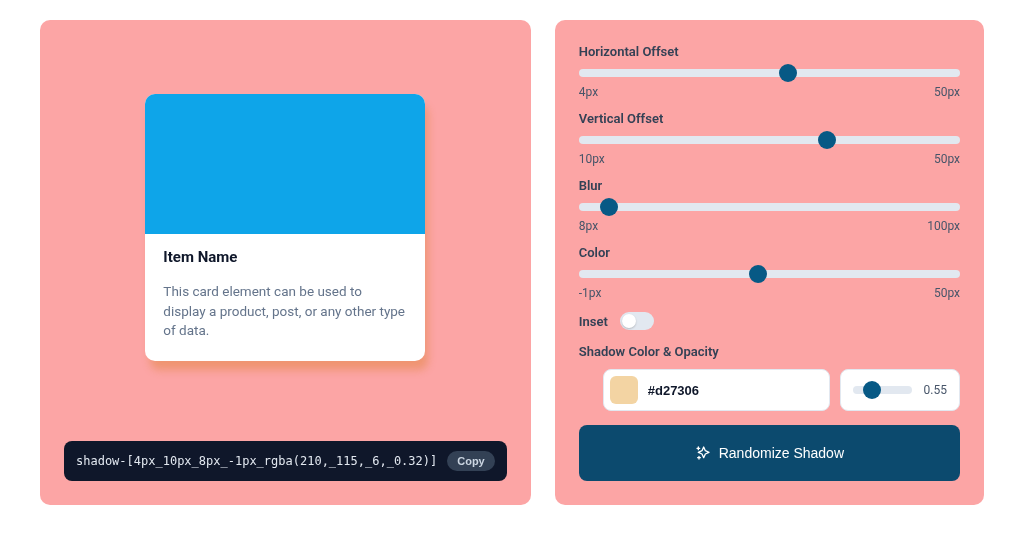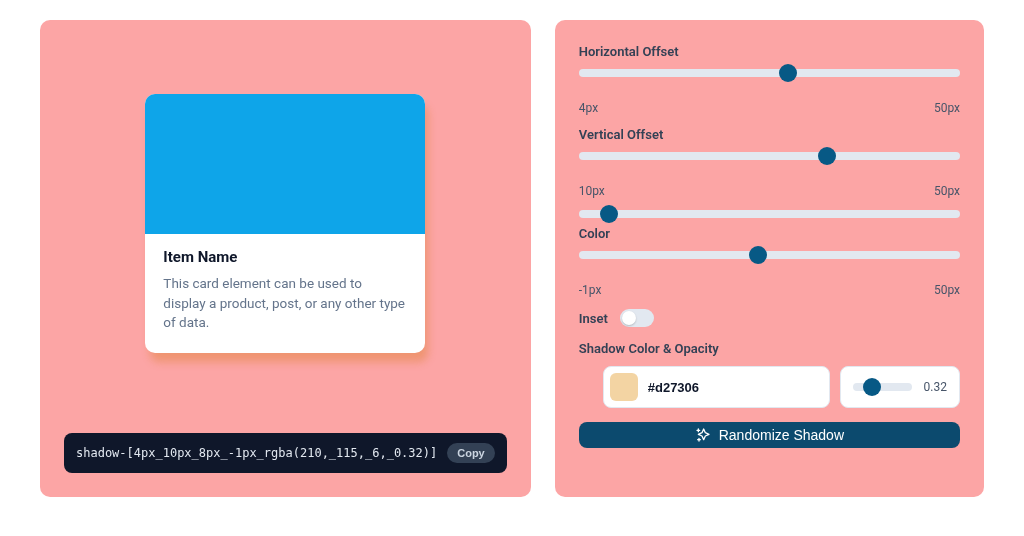--- a/index.html
+++ b/index.html
@@ -20,21 +20,21 @@
     .preview-card {
       width: 280px;
       border-radius: 10px;
       overflow: hidden;
       background: #fff;
       box-shadow: 4px 10px 8px -1px rgba(210,115,6,0.32);
       margin-top: 50px;
     }
     .card-top { height: 140px; background: #0ea5e9; }
     .card-body { padding: 14px 18px 20px; }
-    .card-title { font-weight: 700; color: #0f172a; font-size: 15px; margin-bottom: 8px; }
+    .card-title { font-weight: 700; color: #0f172a; font-size: 15px; margin-bottom: 16px; }
     .card-desc { color: #64748b; font-size: 13.5px; line-height: 1.45; }
 
     .code-bar {
       margin-top: 80px;
       width: 100%;
       background: #0f172a;
       border-radius: 8px;
       padding: 10px 12px;
       display: flex;
       align-items: center;
@@ -81,21 +81,21 @@
       background: #075985;
       border-radius: 50%;
       transform: translate(-50%, -50%);
       cursor: pointer;
     }
     .slider-row {
       display: flex;
       justify-content: space-between;
       font-size: 12px;
       color: #475569;
-      margin-top: 24px;
+      margin-top: 8px;
       margin-bottom: 12px;
     }
     .inset-row { display: flex; align-items: center; gap: 12px; margin-bottom: 14px;}
     .toggle {
       width: 34px; height: 18px;
       background: #e2e8f0;
       border-radius: 10px;
       position: relative;
       cursor: pointer;
     }
@@ -139,21 +139,21 @@
     }
     .opacity-slider { flex: 1; position: relative; height: 8px; background: #e2e8f0; border-radius: 6px; }
     .opacity-val { font-size: 12px; color: #475569; }
 
     .rand-btn {
       width: 100%;
       background: #0c4a6e;
       color: #fff;
       border: none;
       border-radius: 8px;
-      padding: 5px;
+      padding: 20px;
       font-size: 14px;
       font-weight: 500;
       display: flex;
       align-items: center;
       justify-content: center;
       gap: 8px;
       cursor: pointer;
     }
     .sparkle {
       width: 16px; height: 16px;
@@ -196,22 +196,27 @@
     <div class="slider-track">
       <div class="slider-thumb" style="left:65%"></div>
     </div>
     <div class="slider-row">
       <span>10px</span>
       <span>50px</span>
     </div>
   </div>
 
   <div class="control">
+    <div class="control-label">Blur</div>
     <div class="slider-track">
       <div class="slider-thumb" style="left:8%"></div>
+    </div>
+    <div class="slider-row">
+      <span>8px</span>
+      <span>100px</span>
     </div>
   </div>
 
   <div class="control">
     <div class="control-label">Color</div>
     <div class="slider-track">
       <div class="slider-thumb" style="left:47%"></div>
     </div>
     <div class="slider-row">
       <span>-1px</span>
@@ -229,21 +234,21 @@
   <div class="control-label">Shadow Color &amp; Opacity</div>
   <div class="colorrow">
     <div class="colorbox">
       <div class="swatch"></div>
       <input class="hex-input" value="#d27306" style="">
     </div>
     <div class="opacity-box">
       <div class="opacity-slider">
         <div class="slider-thumb" style="left:32%"></div>
       </div>
-      <span class="opacity-val">0.32</span>
+      <span class="opacity-val">0.55</span>
     </div>
   </div>
 
   <button class="rand-btn">
     <span class="sparkle">
       <svg viewBox="0 0 24 24" fill="none" stroke="#fff" stroke-width="2" stroke-linecap="round" stroke-linejoin="round">
         <path d="M5 3v4M3 5h4M6 17v4M4 19h4M13 3l2.5 5.5L21 11l-5.5 2.5L13 19l-2.5-5.5L5 11l5.5-2.5z"></path>
       </svg>
     </span>
     <span>Randomize Shadow</span>

